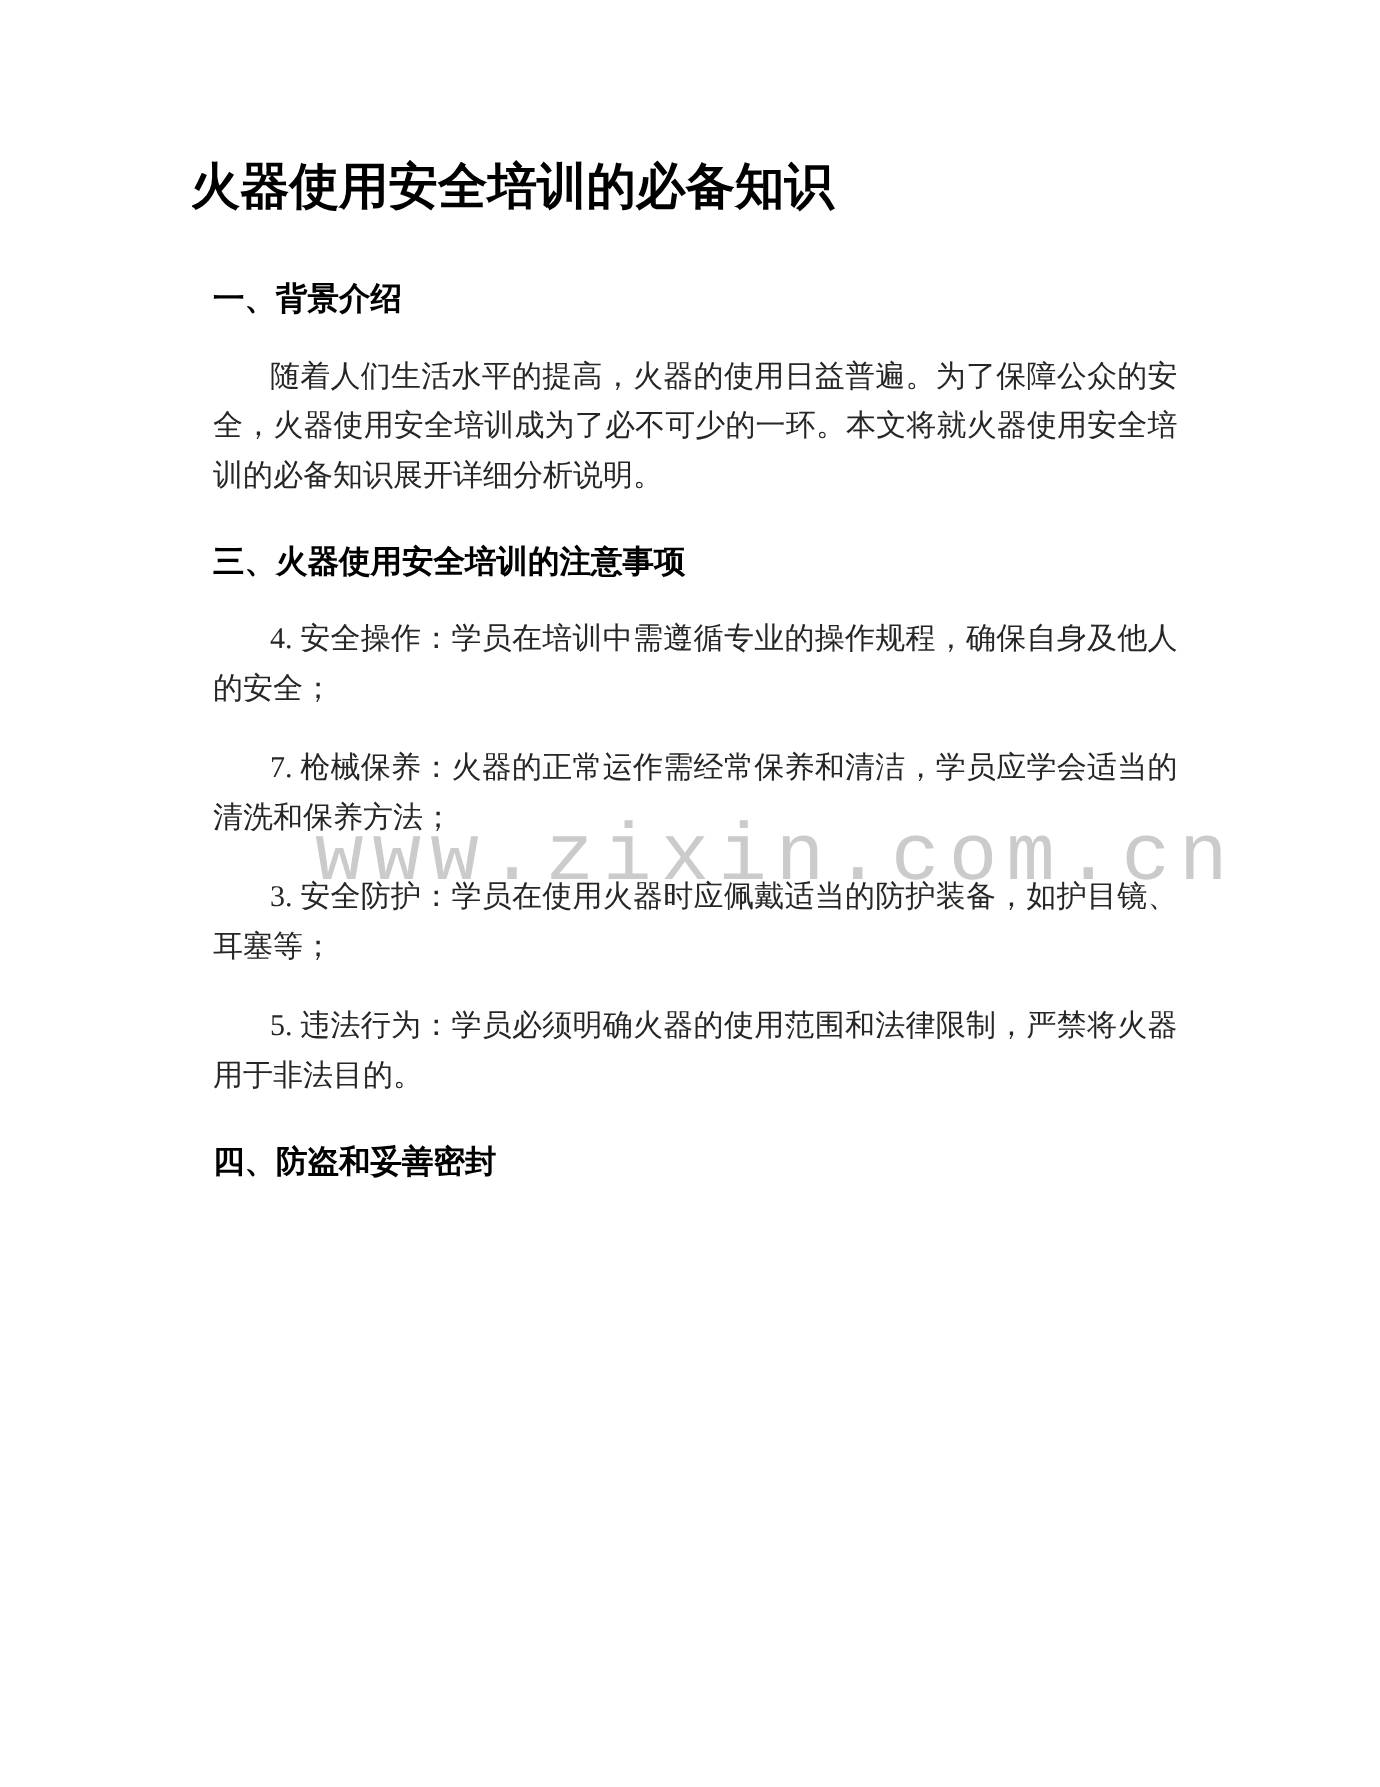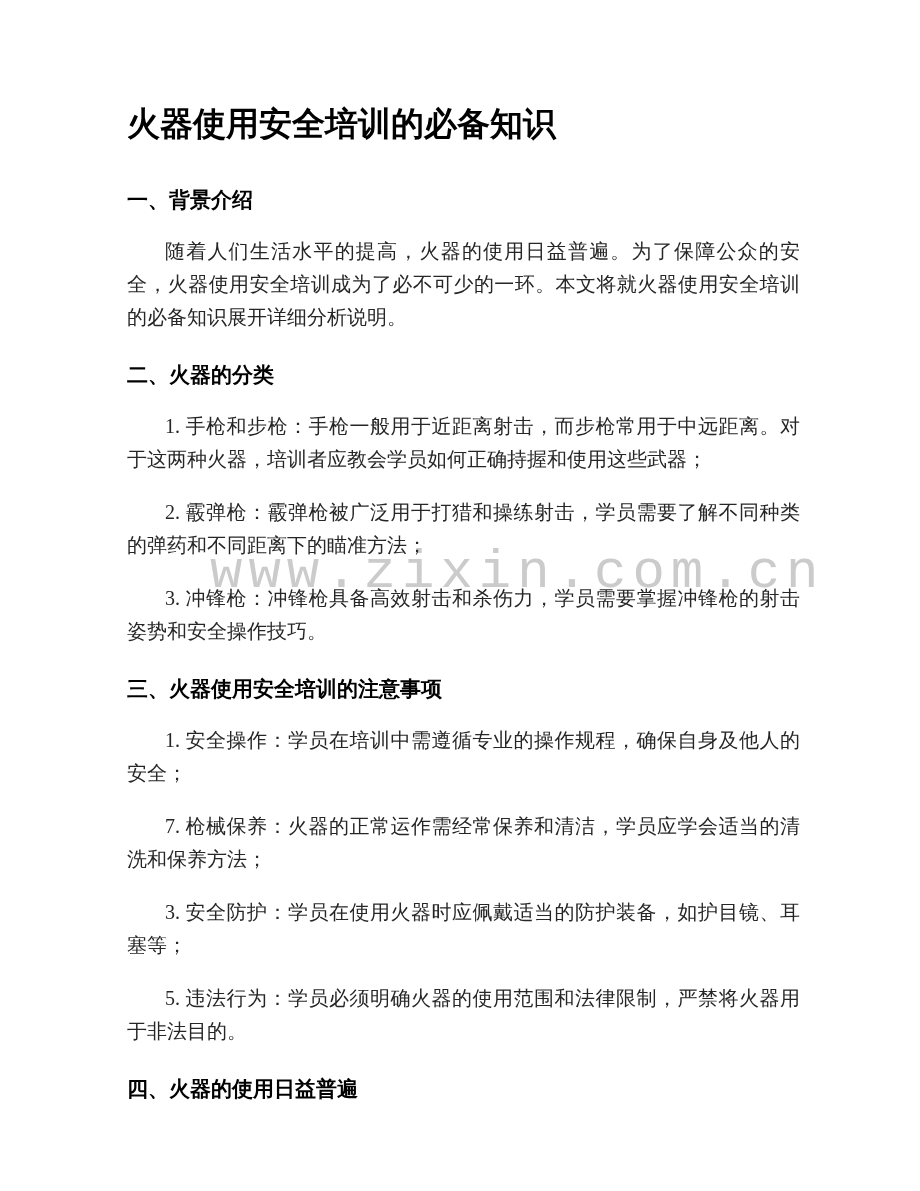--- a/index.html
+++ b/index.html
@@ -59,57 +59,48 @@
     margin: 26px 0 20px 0;
   }
   .doc-paragraph {
     font-size: 20px;
     line-height: 33px;
     color: var(--text, #262626);
     text-align: justify;
     text-indent: 38px;
     margin: 20px 0;
   }
-  .doc-section { margin: 0; }
+  .doc-section { margin: 15px; }
 </style>
 </head>
 <body>
 
 <div class="page">
   <div class="watermark">www.zixin.com.cn</div>
   <div class="content">
     <h1 class="doc-title">火器使用安全培训的必备知识</h1>
     <div id="sections-root">
   <section class="doc-section">
     <h2 class="section-heading">一、背景介绍</h2>
 
   <p class="doc-paragraph">随着人们生活水平的提高，火器的使用日益普遍。为了保障公众的安全，火器使用安全培训成为了必不可少的一环。本文将就火器使用安全培训的必备知识展开详细分析说明。</p>
 </section>
 
-  <section class="doc-section">
-    <h2 class="section-heading">二、火器的分类</h2>
-
-  <p class="doc-paragraph">1. 手枪和步枪：手枪一般用于近距离射击，而步枪常用于中远距离。对于这两种火器，培训者应教会学员如何正确持握和使用这些武器；</p>
-
-  <p class="doc-paragraph">2. 霰弹枪：霰弹枪被广泛用于打猎和操练射击，学员需要了解不同种类的弹药和不同距离下的瞄准方法；</p>
-
-  <p class="doc-paragraph">3. 冲锋枪：冲锋枪具备高效射击和杀伤力，学员需要掌握冲锋枪的射击姿势和安全操作技巧。</p>
-</section>
 
   <section class="doc-section">
     <h2 class="section-heading">三、火器使用安全培训的注意事项</h2>
 
-  <p class="doc-paragraph">1. 安全操作：学员在培训中需遵循专业的操作规程，确保自身及他人的安全；</p>
+  <p class="doc-paragraph">4. 安全操作：学员在培训中需遵循专业的操作规程，确保自身及他人的安全；</p>
 
   <p class="doc-paragraph">7. 枪械保养：火器的正常运作需经常保养和清洁，学员应学会适当的清洗和保养方法；</p>
 
 
   <p class="doc-paragraph">3. 安全防护：学员在使用火器时应佩戴适当的防护装备，如护目镜、耳塞等；</p>
 
   <p class="doc-paragraph">5. 违法行为：学员必须明确火器的使用范围和法律限制，严禁将火器用于非法目的。</p>
 </section>
 
   <section class="doc-section">
-    <h2 class="section-heading">四、火器的使用日益普遍</h2>
+    <h2 class="section-heading">四、防盗和妥善密封</h2>
   </section>
 </div>
   </div>
 </div>
 
 </body></html>

